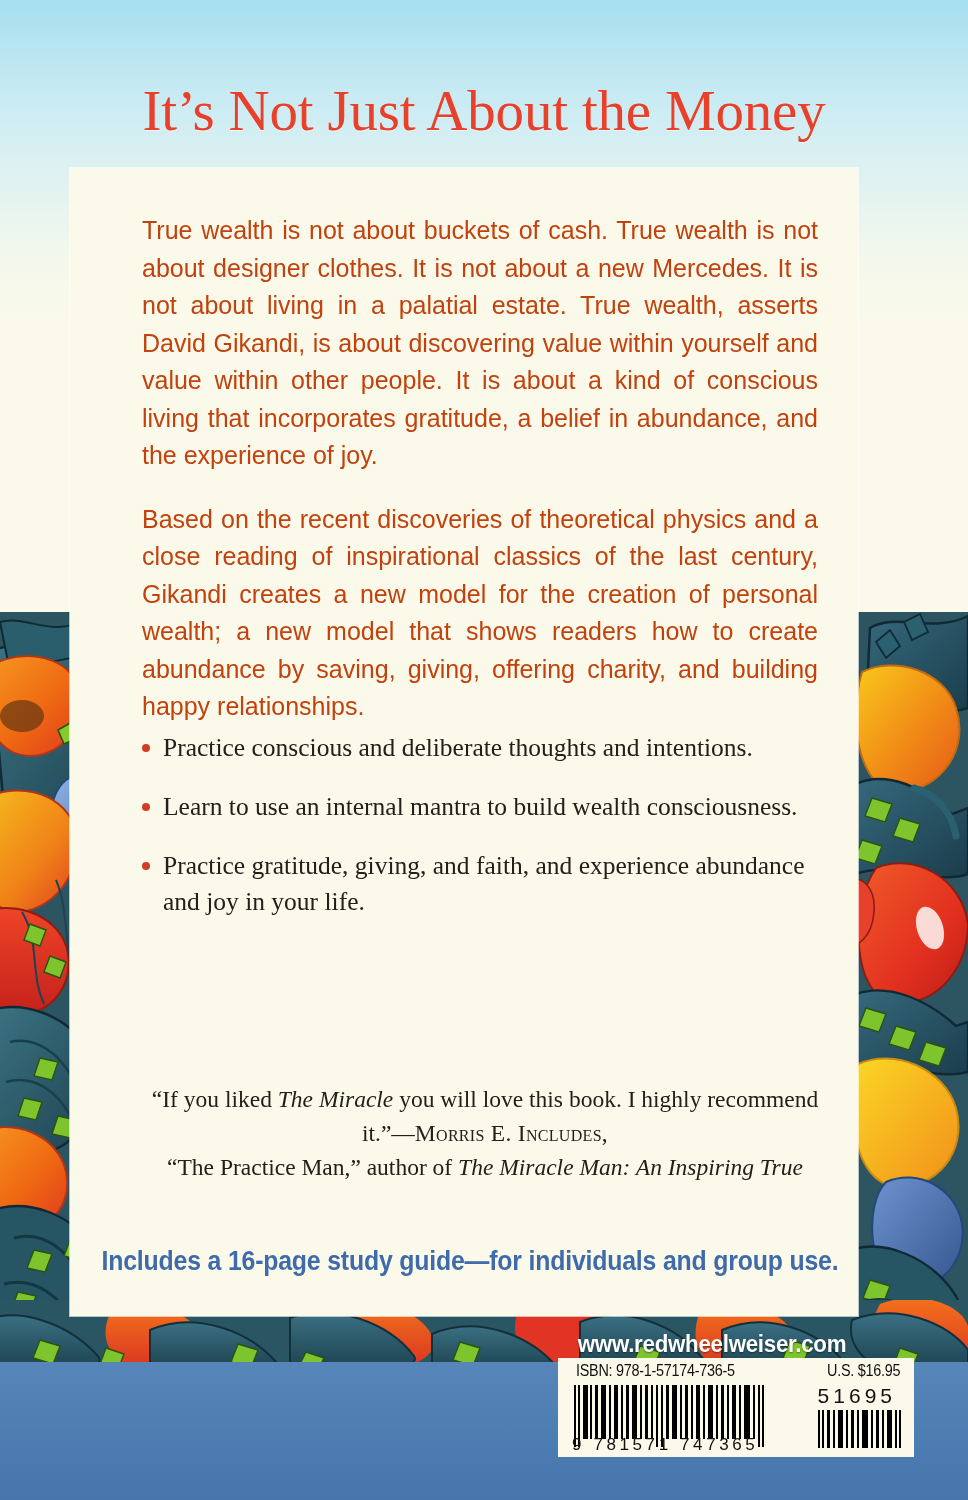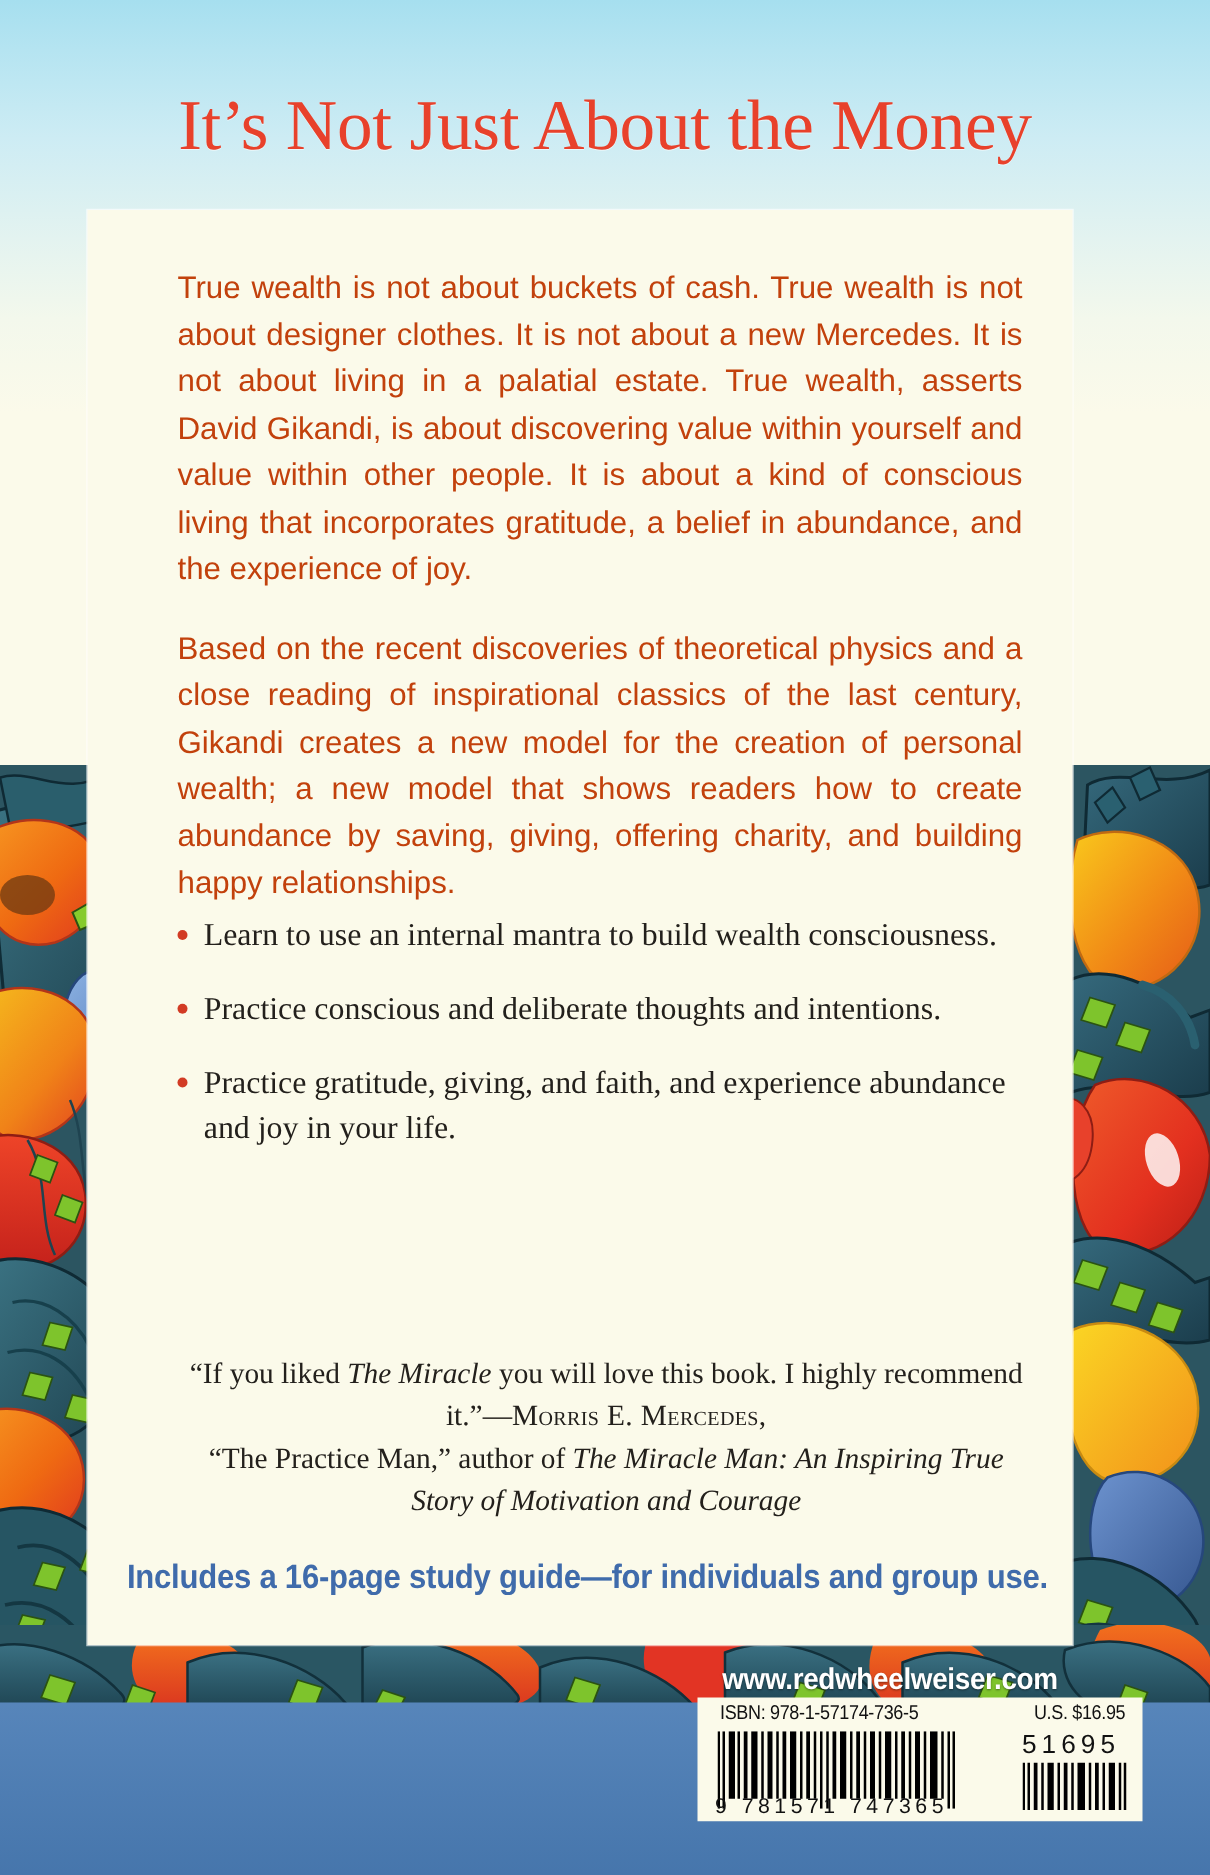--- a/index.html
+++ b/index.html
@@ -83,21 +83,21 @@
     width: 788px;
     height: 1148px;
     background: #fbfaea;
     box-shadow: 0 0 0 1px rgba(255,255,255,0.65);
   }
 
   
   .title {
     position: absolute;
     left: 0;
-    top: 68px;
+    top: 78px;
     width: 968px;
     text-align: center;
     font-family: "Liberation Serif", serif;
     font-size: 57px;
     font-weight: 400;
     letter-spacing: -0.2px;
     color: #e8412b;
     text-shadow: 0 1px 0 rgba(255,255,255,0.55);
     white-space: nowrap;
   }
@@ -479,36 +479,35 @@
   <div class="title">It’s Not Just About the Money</div>
 
   <div class="copy">
     <p class="para">True wealth is not about buckets of cash. True wealth is not about designer clothes. It is not about a new Mercedes. It is not about living in a palatial estate. True wealth, asserts David Gikandi, is about discovering value within yourself and value within other people. It is about a kind of conscious living that incorporates gratitude, a belief in abundance, and the experience of joy.</p>
     <p class="para">Based on the recent discoveries of theoretical physics and a close reading of inspirational classics of the last century, Gikandi creates a new model for the creation of personal wealth; a new model that shows readers how to create abundance by saving, giving, offering charity, and building happy relationships.</p>
   </div>
 
   <ul class="bullets">
     <li class="bullet">
       <span class="dot"></span>
-      <span>Learn to use an internal mantra to build wealth consciousness.</span>
+      <span>Practice conscious and deliberate thoughts and intentions.</span>
     </li>
     <li class="bullet">
       <span class="dot"></span>
-      <span>Practice conscious and deliberate thoughts and intentions.</span>
+      <span>Learn to use an internal mantra to build wealth consciousness.</span>
     </li>
     <li class="bullet">
       <span class="dot"></span>
       <span>Practice gratitude, giving, and faith, and experience abundance and joy in your life.</span>
     </li>
   </ul>
 
   <div class="blurb">
-    <span>“If you liked </span><span class="ital">The Miracle</span><span> you will love this book. I highly recommend it.”—</span><span class="smallcaps">Morris E. Mercedes,</span>
+    <span>“If you liked </span><span class="ital">The Miracle</span><span> you will love this book. I highly recommend it.”—</span><span class="smallcaps">Morris E. Includes,</span>
     <span class="blurb-line"><span>“The Practice Man,” author of </span><span class="ital">The Miracle Man: An Inspiring True</span></span>
-    <span class="blurb-line ital">Story of Motivation and Courage</span>
   </div>
 
   <div class="studyguide">Includes a 16-page study guide—for individuals and group use.</div>
 
   <div class="website">www.redwheelweiser.com</div>
 
   <div class="barcode-block">
     <div class="bc-inner">
       <div class="isbn-text">ISBN: 978-1-57174-736-5</div>
       <div class="price-text">U.S. $16.95</div>

